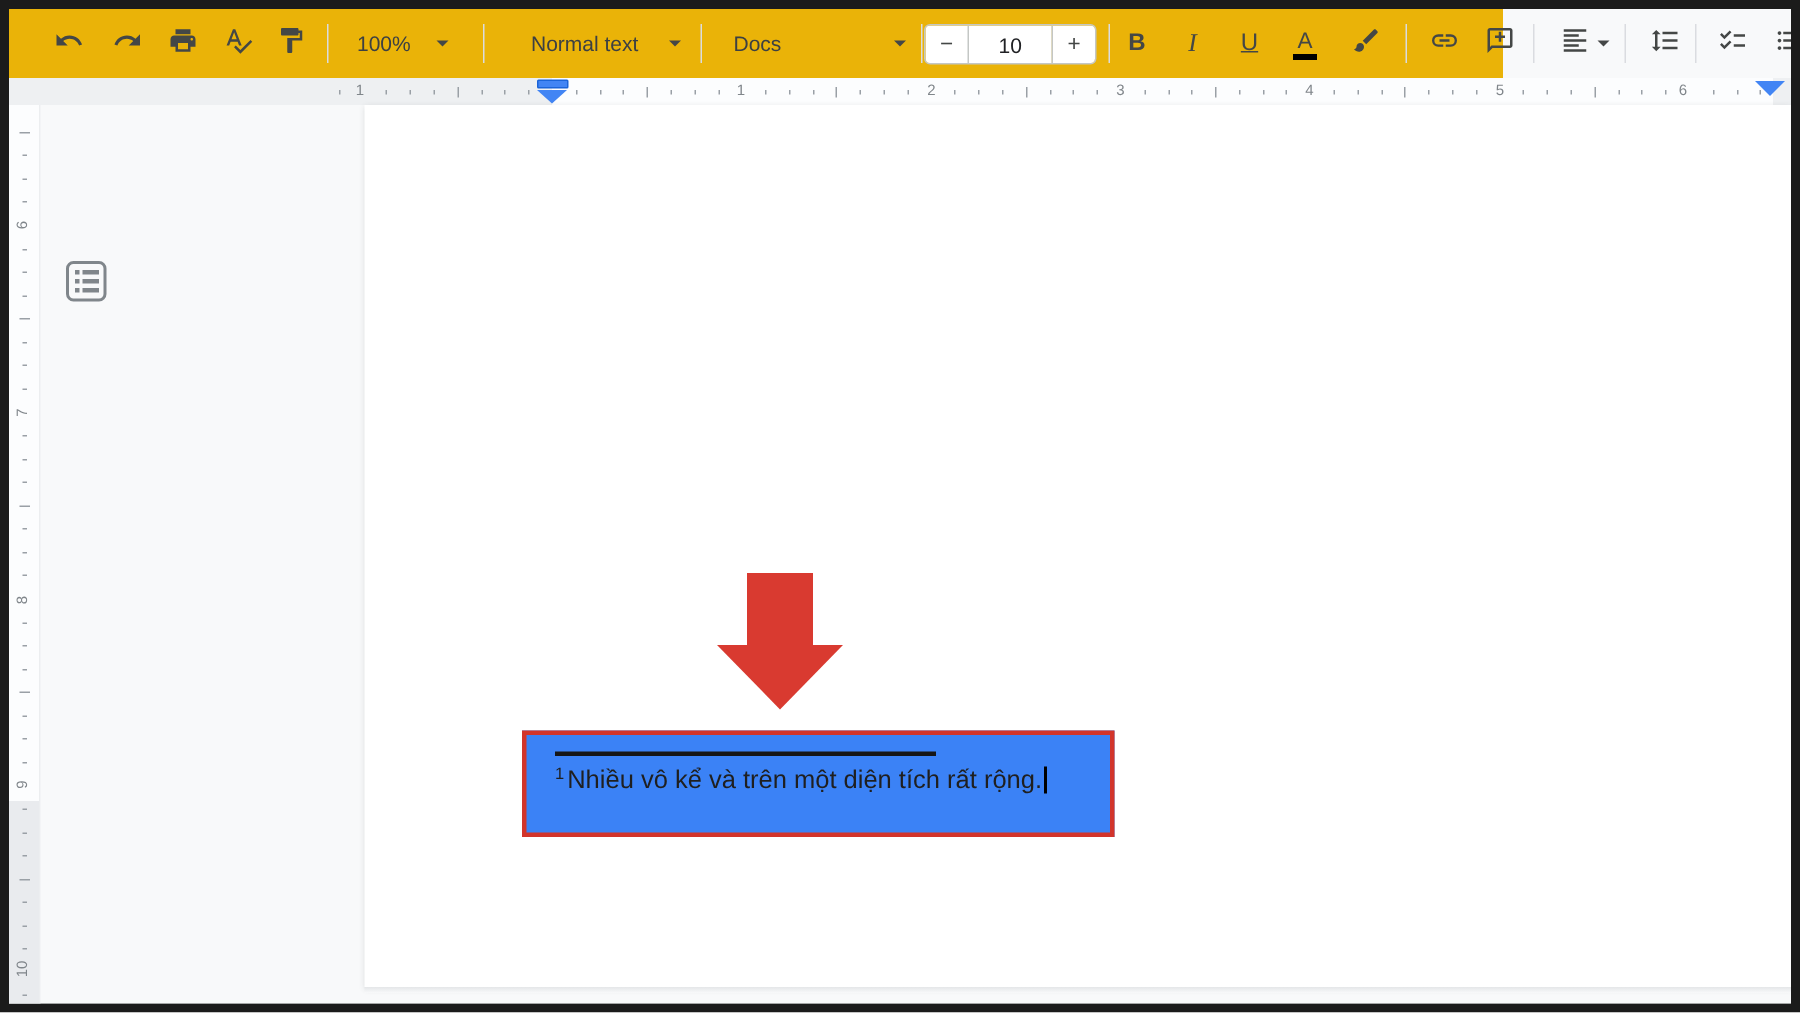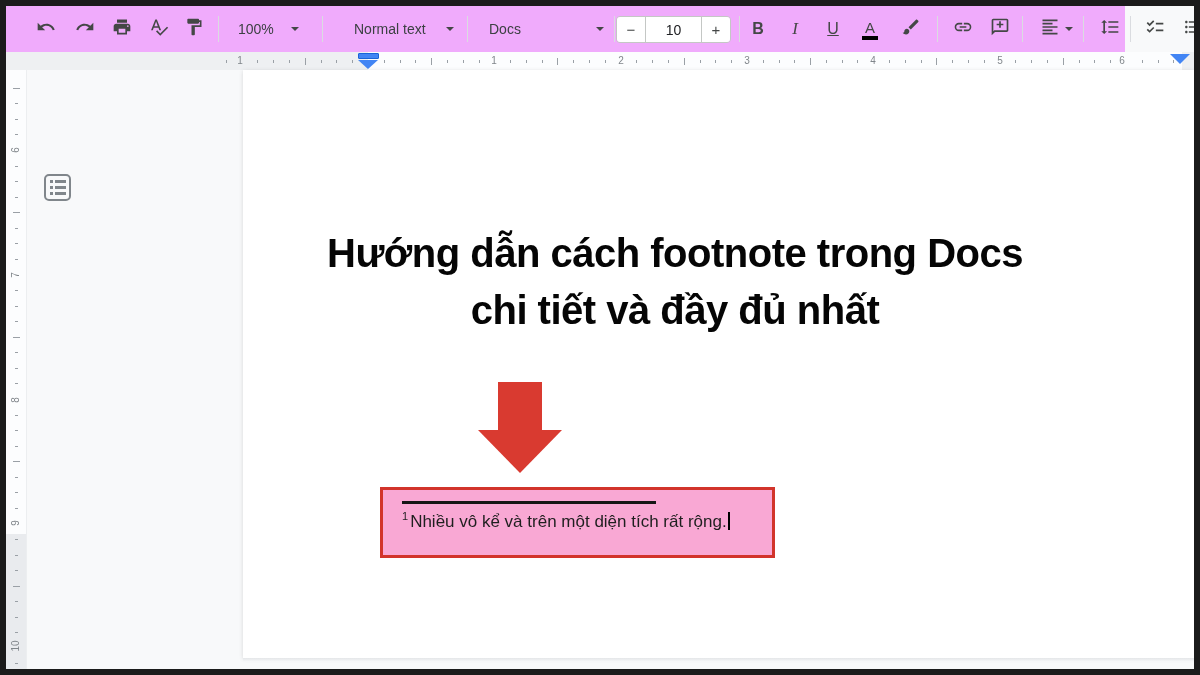--- a/index.html
+++ b/index.html
@@ -3,21 +3,21 @@
 <meta charset="utf-8">
 <style>
   * { margin:0; padding:0; box-sizing:border-box; }
   html,body { width:1200px; height:675px; overflow:hidden; }
   body { font-family:"Liberation Sans","DejaVu Sans",sans-serif; }
 
   .frame { position:relative; width:1200px; height:675px; background:#1b1b1b; }
   .app { position:absolute; left:6px; top:6px; width:1188px; height:663px; background:#f8f9fa; overflow:hidden; }
 
   
-  .toolbar { position:absolute; left:0; top:0; width:1119px; height:46px; background:#f0abfc; }
+  .toolbar { position:absolute; left:0; top:0; width:996px; height:46px; background:#eab308; }
   .tbtn { position:absolute; top:12px; width:22px; height:22px; display:flex; align-items:center; justify-content:center; border-radius:4px; cursor:pointer; }
   .tbtn svg { width:20px; height:20px; fill:#444746; }
   .tdivider { position:absolute; top:10px; width:1px; height:26px; background:#dadce0; }
   .ttext { position:absolute; top:0; height:46px; line-height:46px; font-size:14px; color:#3c4043; white-space:nowrap; cursor:pointer; }
   .caret { position:absolute; top:21px; width:0; height:0; border-left:4px solid transparent; border-right:4px solid transparent; border-top:4px solid #444746; cursor:pointer; }
   .fs-group { position:absolute; left:610px; top:10px; height:27px; display:flex; border:1px solid #c4c7c5; border-radius:4px; overflow:hidden; }
   .fs-seg { height:25px; display:flex; align-items:center; justify-content:center; font-size:15px; color:#444746; cursor:pointer; background:#fff; }
   .fs-minus { width:29px; border-right:1px solid #c4c7c5; }
   .fs-value { width:55px; font-size:14px; color:#202124; }
   .fs-plus { width:29px; border-left:1px solid #c4c7c5; }
@@ -57,21 +57,21 @@
   .outline-row .line { position:absolute; left:5px; top:0; width:11px; height:2.5px; background:#80868b; }
 
   
   .page { position:absolute; left:237px; top:0; width:951px; height:588px; background:#ffffff; box-shadow:0 1px 4px rgba(60,64,67,0.18); }
 
   .doc-title { position:absolute; left:7px; top:155px; width:850px; text-align:center; font-size:40px; font-weight:700; color:#050505; line-height:57px; letter-spacing:-0.5px; }
 
   .arrow-shaft { position:absolute; left:255px; top:312px; width:44px; height:50px; }
   .arrow-head { position:absolute; left:235px; top:360px; width:0; height:0; border-left:42px solid transparent; border-right:42px solid transparent; border-top:43px solid #d93a30; }
 
-  .footnote-box { position:absolute; left:105px; top:417px; width:395px; height:71px; border:3px solid #d2342b; background:#f9a8d4;margin-left:32px; }
+  .footnote-box { position:absolute; left:105px; top:417px; width:395px; height:71px; border:3px solid #d2342b; background:#3b82f6; }
   .fn-separator { position:absolute; left:19px; top:11px; width:254px; height:2.5px; background:#161616; }
   .fn-text { position:absolute; left:19px; top:20px; font-size:17px; color:#1f1f1f; white-space:nowrap; }
   .fn-text sup { font-size:11px; vertical-align:super; margin-right:2px; }
   .text-cursor { display:inline-block; width:2px; height:18px; background:#000; vertical-align:-3px; margin-left:1px; }
 
   .page-shadow-bottom { position:absolute; left:237px; top:588px; width:951px; height:4px; background:linear-gradient(#e4e6e8, #f8f9fa); }
 </style>
 </head>
 <body>
 
@@ -324,24 +324,20 @@
             </span>
           <span class="outline-row" style="top:16px">
               <span class="dot"></span>
               <span class="line"></span>
             </span>
         </span>
       </div>
 
       <div class="page">
 
-        <div class="doc-title">
-          <div>Hướng dẫn cách footnote trong Docs</div>
-          <div>chi tiết và đầy đủ nhất</div>
-        </div>
 
         <div class="arrow-shaft" style="background: rgb(217, 58, 48);"></div>
         <div class="arrow-head" style="border-top-color: rgb(217, 58, 48);"></div>
 
         <div class="footnote-box" style="border-color: rgb(210, 52, 43);">
           <div class="fn-separator"></div>
           <div class="fn-text">
             <sup>1</sup><span>Nhiều vô kể và trên một diện tích rất rộng.</span><span class="text-cursor"></span>
           </div>
         </div>

